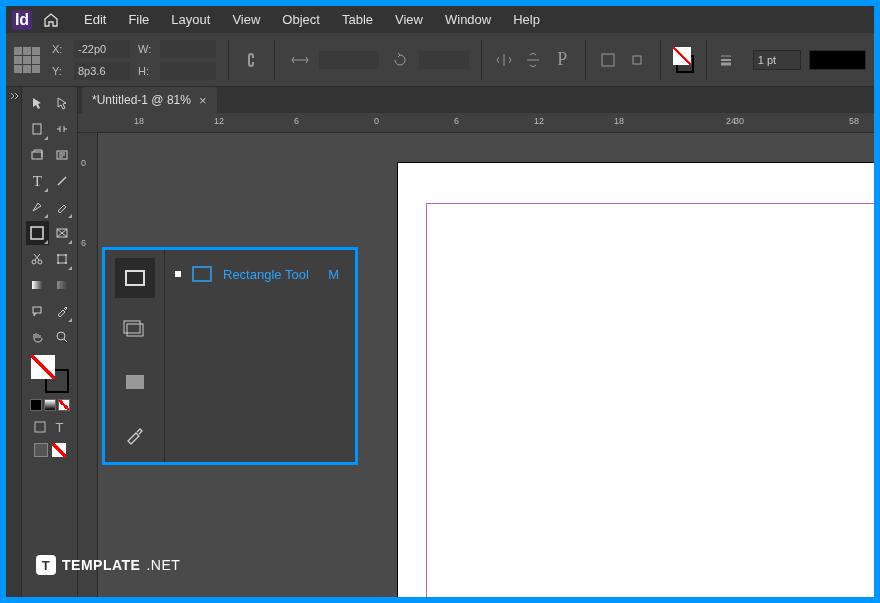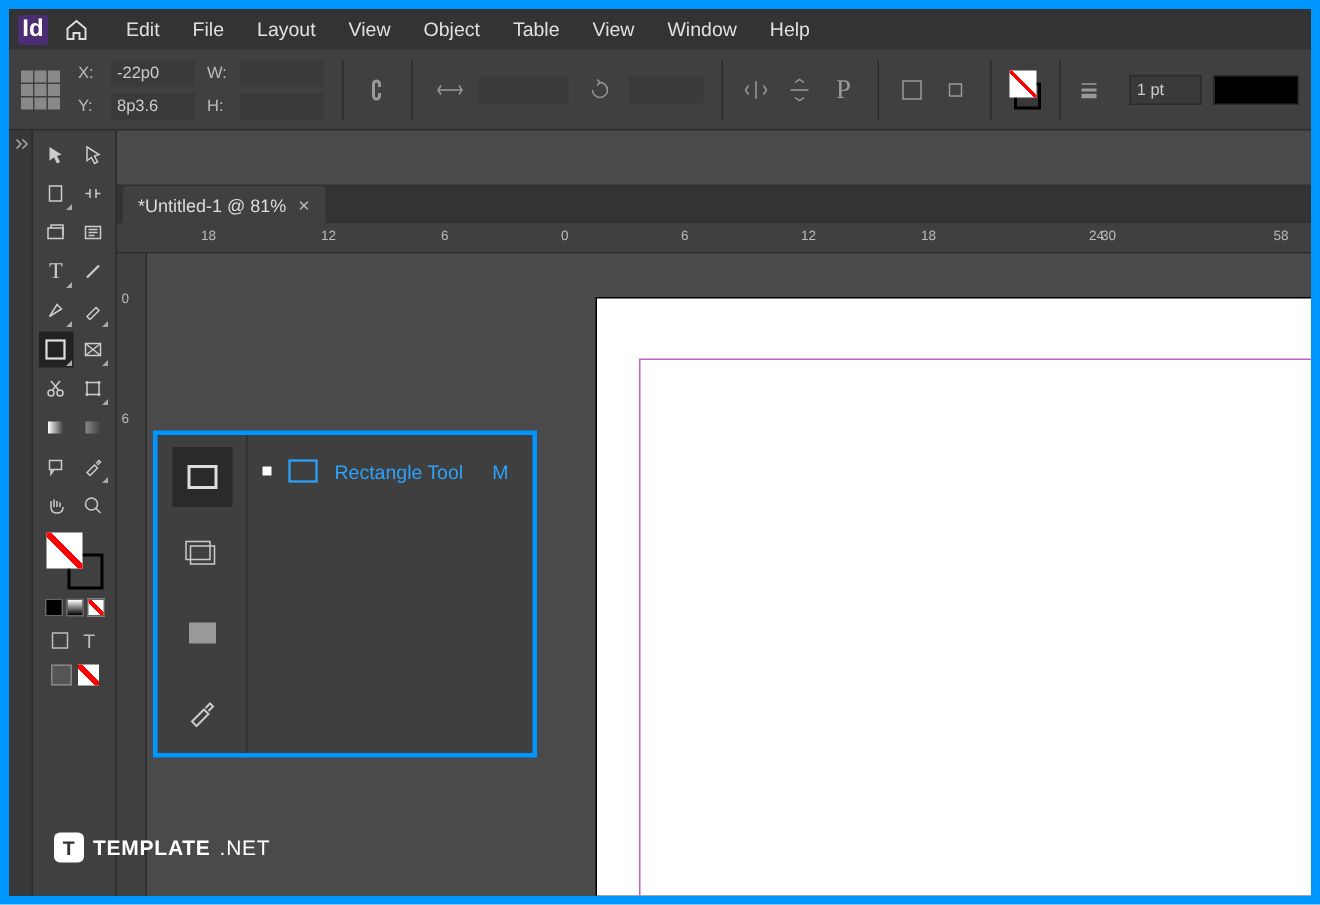--- a/index.html
+++ b/index.html
@@ -169,23 +169,22 @@
   .formatting-row { display:flex; gap:4px; justify-content:center; margin-top:6px;}
   .fmt { width:16px;height:16px; display:flex;align-items:center;justify-content:center; color:#bbb; font-size:13px;}
   .screenmode-row {display:flex; gap:4px; justify-content:center; margin-top:6px;}
   .screenmode-row .sm1{width:14px;height:14px;border:1px solid #888;background:#555;}
   .screenmode-row .sm2{width:14px;height:14px;background:#fff;position:relative;}
   .screenmode-row .sm2::after{content:"";position:absolute;inset:0;background:linear-gradient(to top right,transparent 40%,#f00 40%,#f00 60%,transparent 60%);}
 
   
   .docarea { flex:1; display:flex; flex-direction:column; background:#4a4a4a; }
   .tabbar {
-    height:26px; background:#333; display:flex; align-items:flex-end;
+    height:26px; background:#333; display:flex; 
     padding-left:4px;
-    margin-top:36px;
   }
   .doctab {
     background:#404040; color:#ddd; font-size:12px;
     padding:5px 10px; display:flex; align-items:center; gap:8px;
     border-top-left-radius:3px; border-top-right-radius:3px;
   }
   .doctab .close { font-size:13px; color:#bbb; cursor:default;}
   .ruler-h {
     height:20px; background:#404040;
     display:flex; align-items:flex-end;
@@ -213,21 +212,20 @@
     border:1px solid #c060c0;
   }
 
   
   .flyout-wrap {
     position:absolute; left:96px; top:241px;
     border:3px solid #0096ff;
     background:#3f3f3f;
     display:flex;
     z-index:50;
-    margin-top:40px;
   }
   .flyout-tools {
     width:60px; display:flex; flex-direction:column; align-items:center;
     padding:8px 0; gap:12px;
     border-right:1px solid #2d2d2d;
   }
   .flyout-tool {
     width:40px; height:40px; display:flex; align-items:center; justify-content:center;
     color:#ccc;
   }

